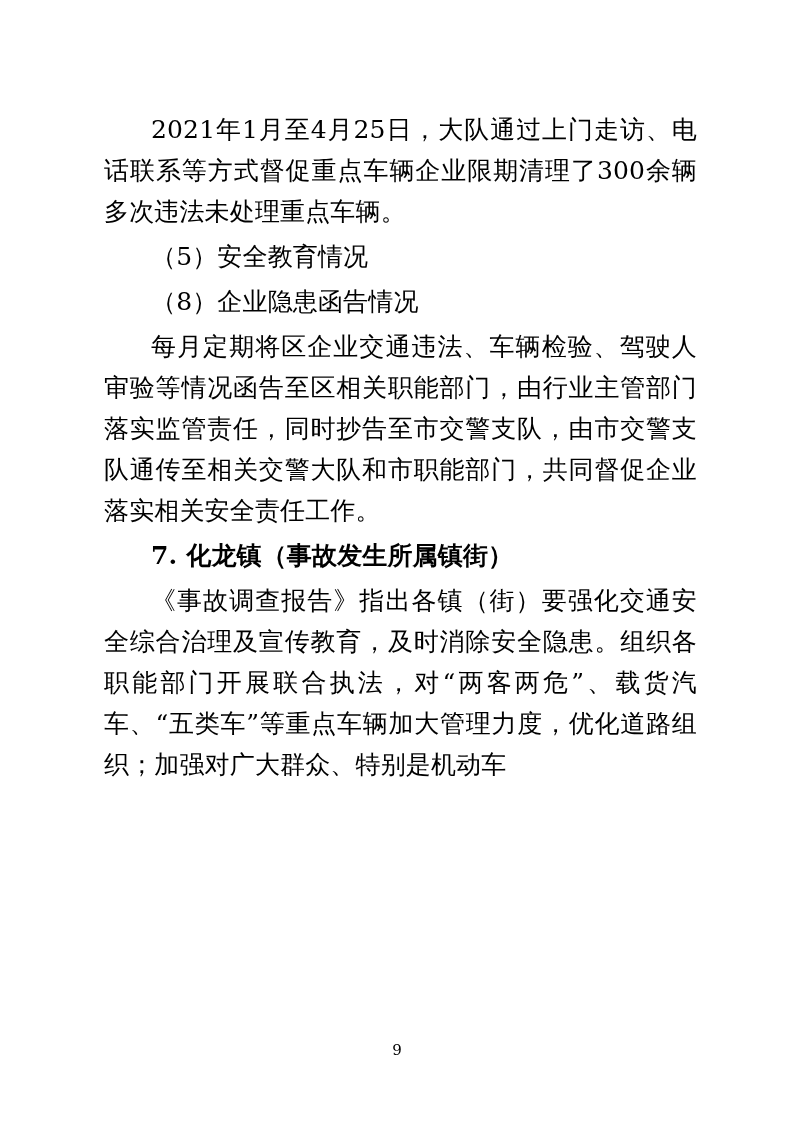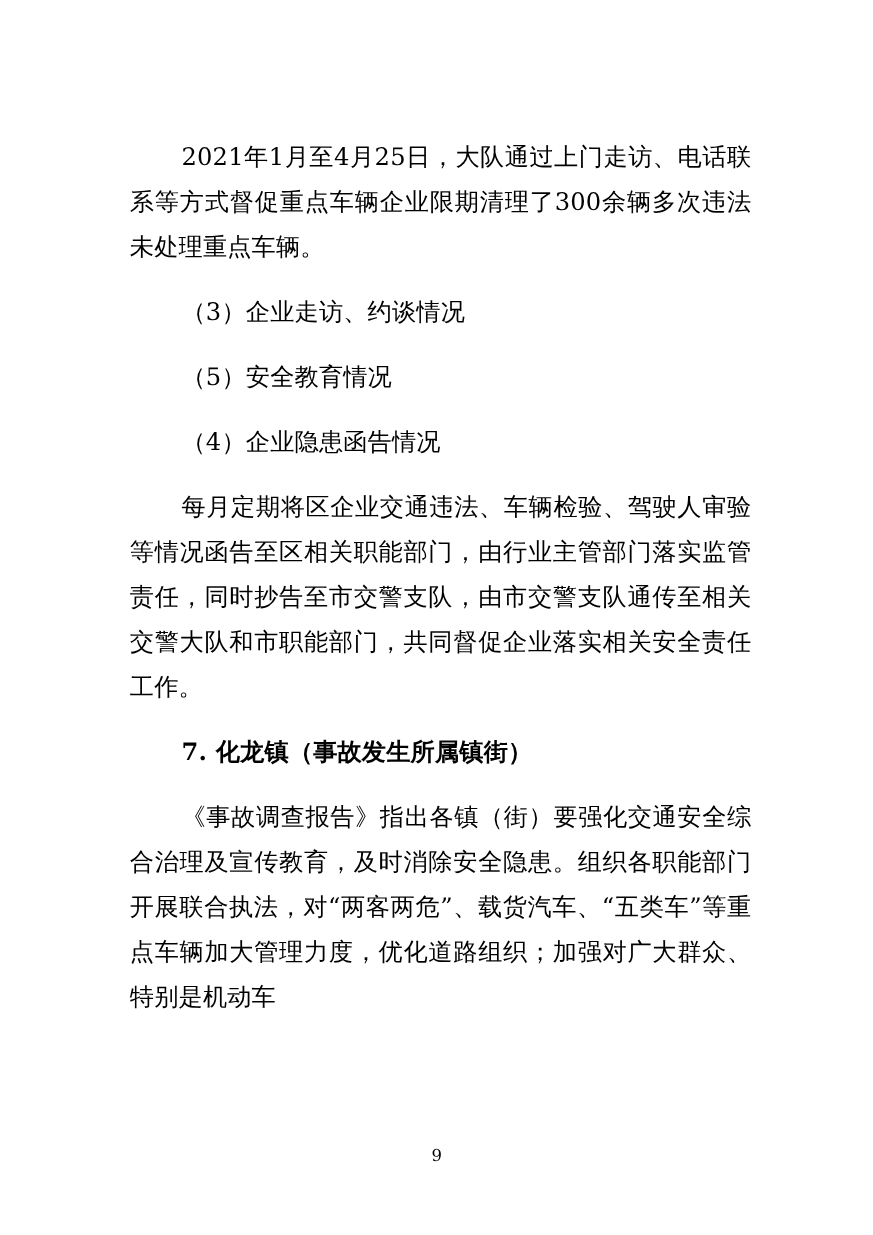--- a/index.html
+++ b/index.html
@@ -19,23 +19,23 @@
     overflow: hidden;
     box-sizing: border-box;
   }
   .text-column {
     position: absolute;
     left: 100px;
     top: 105px;
     width: 601px;
   }
   .para {
-    margin: 18px;
+    margin: 4px;
     padding: 0;
-    font-size: 22px;
+    font-size: 25px;
     line-height: 41px;
     color: #000000;
     text-align: justify;
     text-justify: inter-character;
     text-indent: 47px;
     letter-spacing: 0.15px;
     font-weight: normal;
     word-break: break-all;
     -webkit-hyphens: none;
     hyphens: none;
@@ -59,23 +59,22 @@
     font-family: "DejaVu Serif", "Liberation Serif", serif;
   }
 </style>
 </head>
 <body>
 
 <div class="page">
 
   <div class="text-column">
     <p class="para">2021年1月至4月25日，大队通过上门走访、电话联系等方式督促重点车辆企业限期清理了300余辆多次违法未处理重点车辆。</p>
-    <p class="para last-line-natural">（3）企业走访、约谈情况</p>
     <p class="para last-line-natural">（5）安全教育情况</p>
-    <p class="para last-line-natural">（4）企业隐患函告情况</p>
+    <p class="para last-line-natural">（8）企业隐患函告情况</p>
     <p class="para">每月定期将区企业交通违法、车辆检验、驾驶人审验等情况函告至区相关职能部门，由行业主管部门落实监管责任，同时抄告至市交警支队，由市交警支队通传至相关交警大队和市职能部门，共同督促企业落实相关安全责任工作。</p>
     <p class="para heading last-line-natural">7. 化龙镇（事故发生所属镇街）</p>
     <p class="para">《事故调查报告》指出各镇（街）要强化交通安全综合治理及宣传教育，及时消除安全隐患。组织各职能部门开展联合执法，对“两客两危”、载货汽车、“五类车”等重点车辆加大管理力度，优化道路组织；加强对广大群众、特别是机动车</p>
   </div>
 
   <div class="page-number">9</div>
 
 </div>
 
 </body></html>

